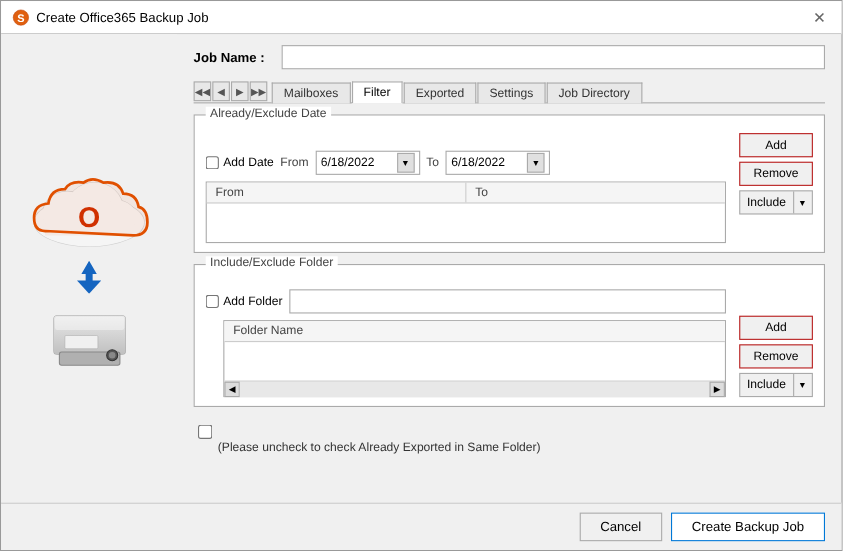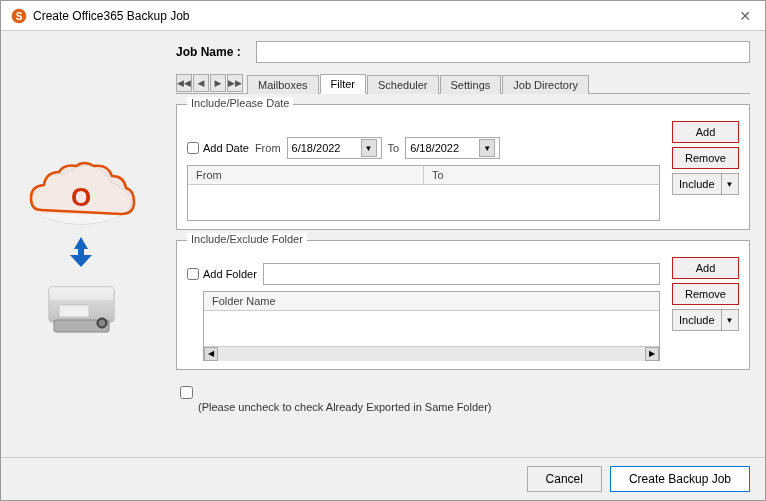--- a/index.html
+++ b/index.html
@@ -263,21 +263,21 @@
       display: flex;
       gap: 6px;
       align-items: flex-start;
     }
     .date-left {
       flex: 1;
     }
     .folder-section-content {
       display: flex;
       gap: 6px;
-      align-items: flex-start;
+      align-items: flex-end;
     }
     .folder-left {
       flex: 1;
     }
     .folder-row {
       display: flex;
       align-items: center;
       gap: 6px;
       margin-bottom: 6px;
       margin-top: 6px;
@@ -444,27 +444,27 @@
 
       <div class="tabs">
         <div class="tab-nav">
           <button class="tab-nav-btn">◀◀</button>
           <button class="tab-nav-btn">◀</button>
           <button class="tab-nav-btn">▶</button>
           <button class="tab-nav-btn">▶▶</button>
         </div>
         <div class="tab">Mailboxes</div>
         <div class="tab active">Filter</div>
-        <div class="tab">Scheduler</div>
+        <div class="tab">Exported</div>
         <div class="tab">Settings</div>
         <div class="tab">Job Directory</div>
       </div>
 
       <div class="section-box">
-        <span class="section-title">Include/Please Date</span>
+        <span class="section-title">Already/Exclude Date</span>
         <div class="section-inner">
           <div class="date-section-content">
             <div class="date-left">
 
               <div class="date-row">
                 <label class="checkbox-label">
                   <input type="checkbox" style="">
                   <span>Add Date</span>
                 </label>
                 <span class="label-from-to">From</span>

